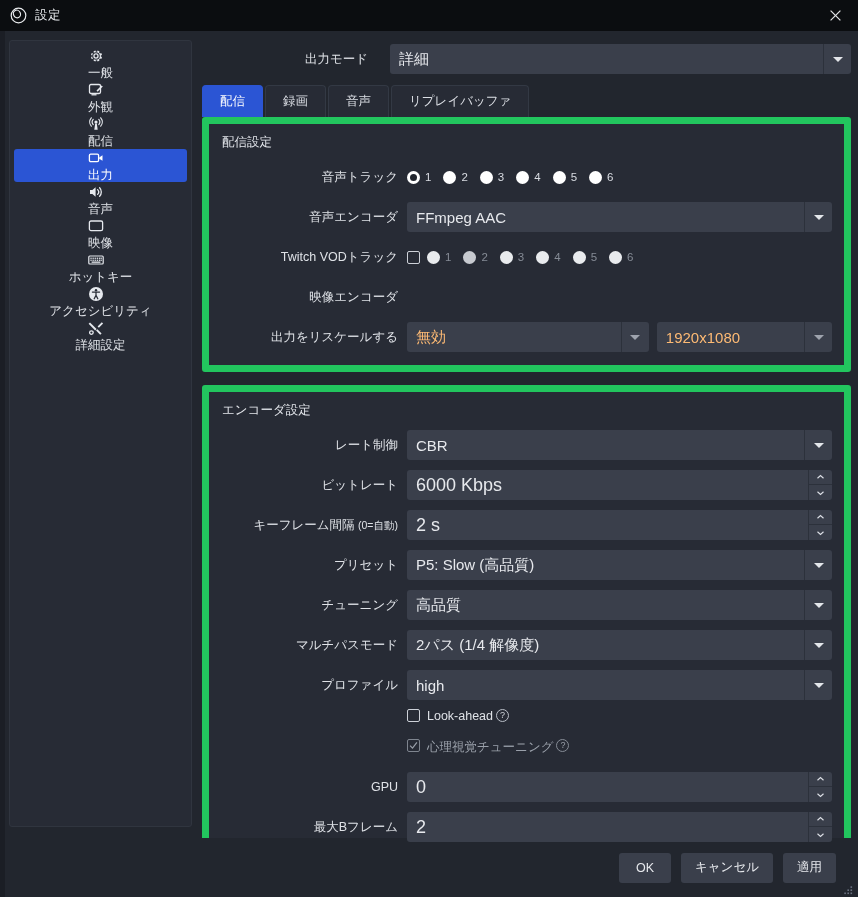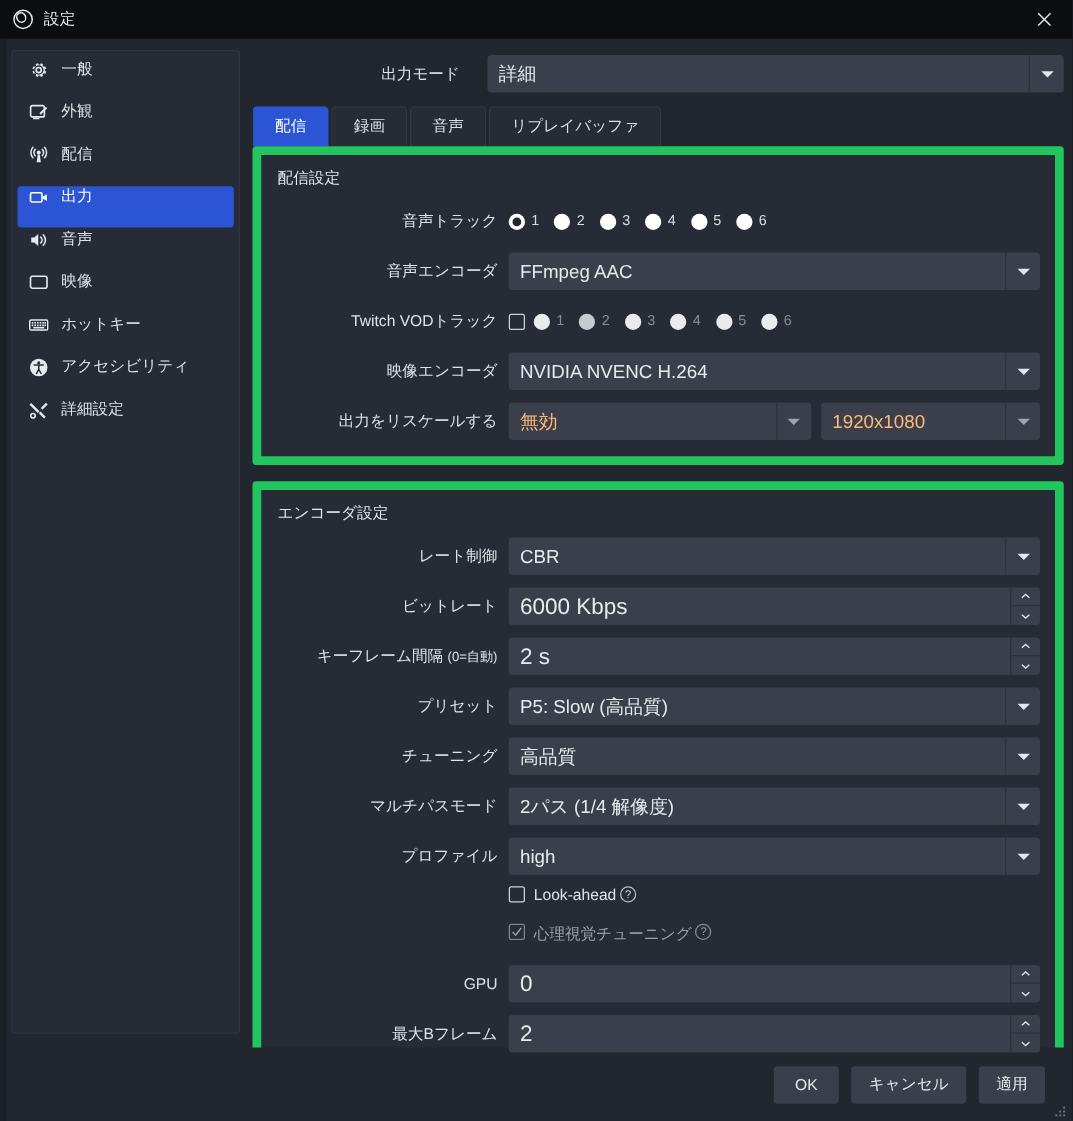--- a/index.html
+++ b/index.html
@@ -43,27 +43,28 @@
   }
   .sidebar {
     width: 183px; flex: 0 0 183px;
     background: #272b35;
     border: 1px solid #30353f;
     border-radius: 3px;
     padding: 6px 4px;
     height: 787px;
   }
   .side-item {
-    display: flex; 
+    display: flex; align-items: center;
     height: 33px;
     padding: 0 8px;
     border-radius: 3px;
     color: #dfe2e7;
     font-size: 12.5px;
     margin-bottom: 1px;
+    flex-direction: column;
   }
   .side-item.active { background: #2b55d4; color: #fff; }
   .side-ic {
     width: 18px; height: 18px; flex: 0 0 18px;
     margin-right: 9px;
     display: flex; align-items: center; justify-content: center;
   }
   .side-ic svg { display: block; }
   
   .main {
@@ -478,28 +479,20 @@
               <div class="radio-item">
                 <span class="radio dim-off"></span>
                 <span class="radio-lbl dim">6</span>
               </div>
             </div>
           </div>
         </div>
 
         <div class="row">
           <div class="lbl">映像エンコーダ</div>
-          <div class="fld">
-            <div class="combo" style="width:100%;">
-              <span class="val">NVIDIA NVENC H.264</span>
-              <span class="arrow-box">
-                  <i class="caret-dn"></i>
-                </span>
-            </div>
-          </div>
         </div>
 
         <div class="row">
           <div class="lbl">出力をリスケールする</div>
           <div class="fld" style="gap:8px;">
             <div class="combo dim" style="flex:1 1 58%;">
               <span class="val">無効</span>
               <span class="arrow-box">
                   <i class="caret-dn"></i>
                 </span>

